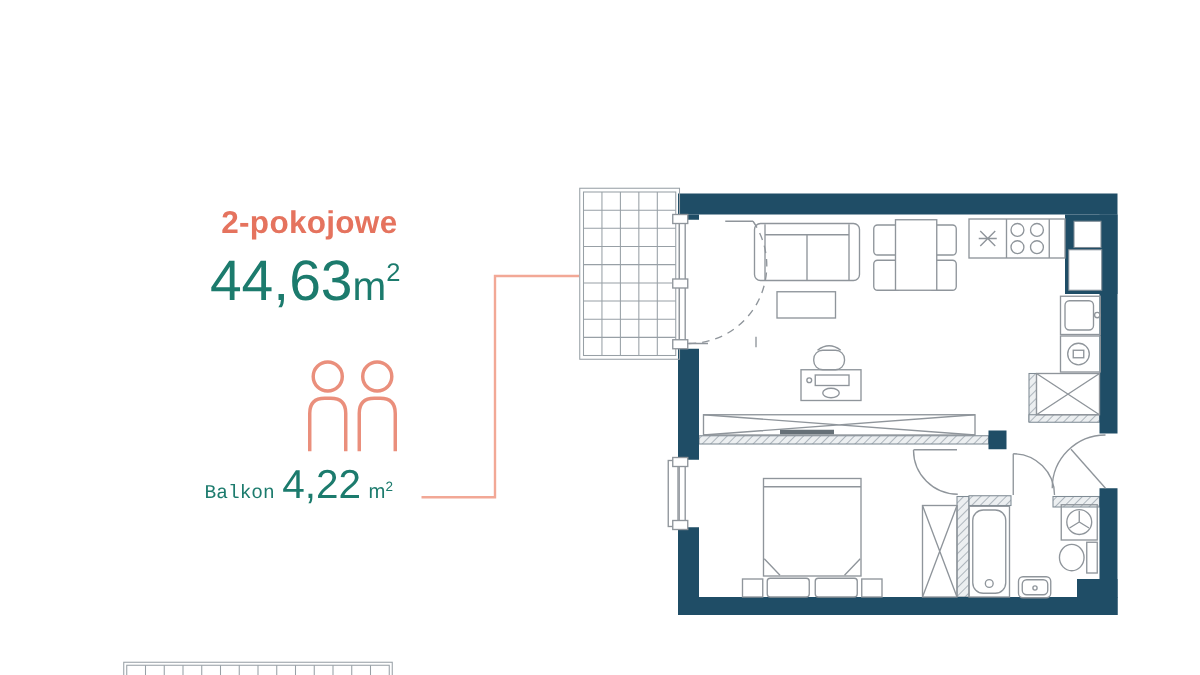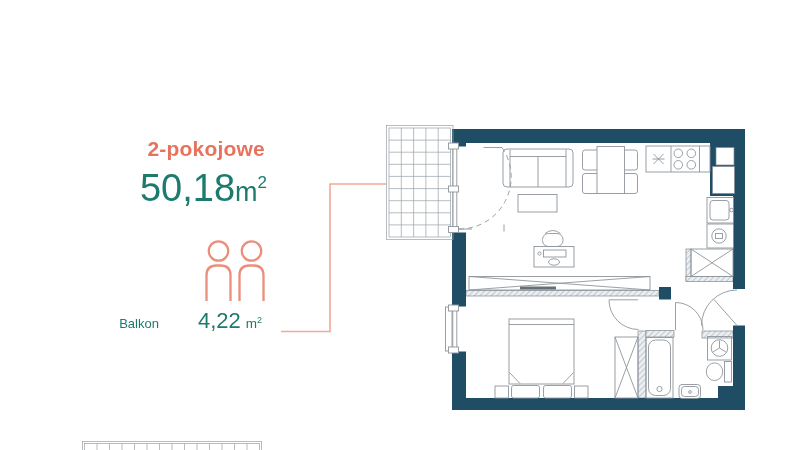--- a/index.html
+++ b/index.html
@@ -21,22 +21,22 @@
   .unit-type{position:absolute;left:60px;top:137px;width:205px;text-align:right;
      font-size:21px;font-weight:bold;color:var(--accent-coral,#e5735e);letter-spacing:.2px;}
   .area{position:absolute;left:60px;top:169px;width:207px;text-align:right;line-height:1;
      color:var(--accent-teal,#1c7b6d);font-size:38px;font-weight:400;}
   .area .unit{font-size:27px;}
   .area sup{font-size:17px;vertical-align:13px;}
   .persons{position:absolute;left:205px;top:240px;display:flex;gap:6px;}
   .balcony-row{position:absolute;left:60px;top:310px;width:202px;display:flex;
      justify-content:flex-end;align-items:baseline;gap:5px;line-height:1;
      color:var(--accent-teal,#1c7b6d);}
-  .balcony-row .lbl{font-size:13px;}
-  .balcony-row .val{font-size:22px;margin-left:34px;}
+  .balcony-row .lbl{font-size:13px;font-family:Liberation Mono, monospace;}
+  .balcony-row .val{font-size:27px;}
   .balcony-row .unit{font-size:13.5px;text-align:center;}
   .balcony-row sup{font-size:9px;vertical-align:5px;}
 </style>
 </head>
 <body>
 
 <div class="stage">
 
   <svg class="plan" width="800" height="450" viewBox="0 0 800 450">
     <defs>
@@ -200,21 +200,21 @@
 
     <g>
       <rect class="thin" x="82.5" y="441.5" width="179" height="14" fill="#fff"></rect>
       <rect class="thin" x="84.5" y="443.5" width="175" height="12"></rect>
       <path class="thin" d="M97 443.5v8 M109.5 443.5v8 M122 443.5v8 M134.5 443.5v8 M147 443.5v8 M159.5 443.5v8 M172 443.5v8 M184.5 443.5v8 M197 443.5v8 M209.5 443.5v8 M222 443.5v8 M234.5 443.5v8 M247 443.5v8"></path>
     </g>
   </svg>
 
   <div class="unit-type">2-pokojowe</div>
 
-  <div class="area"><span>50,18</span><span class="unit">m</span><sup>2</sup></div>
+  <div class="area"><span>44,63</span><span class="unit">m</span><sup>2</sup></div>
 
   <div class="persons">
     <svg width="27" height="61" viewBox="0 0 27 61">
       <circle class="person" cx="13.5" cy="11" r="9.7"></circle>
       <path class="person" d="M1.5 61V35.5q0-10 10-10h4q10 0 10 10V61"></path>
     </svg>
     <svg width="27" height="61" viewBox="0 0 27 61">
       <circle class="person" cx="13.5" cy="11" r="9.7"></circle>
       <path class="person" d="M1.5 61V35.5q0-10 10-10h4q10 0 10 10V61"></path>
     </svg>

